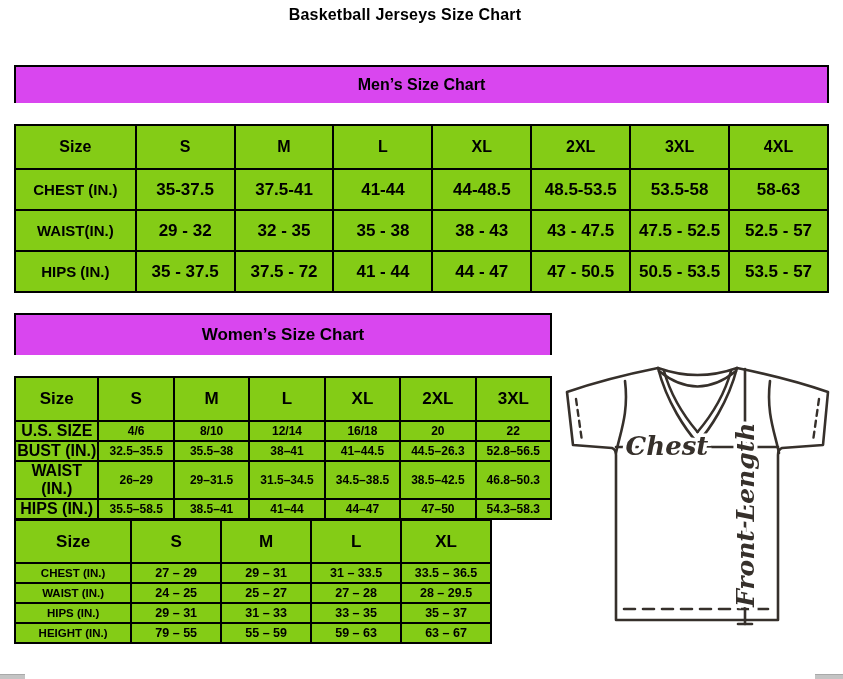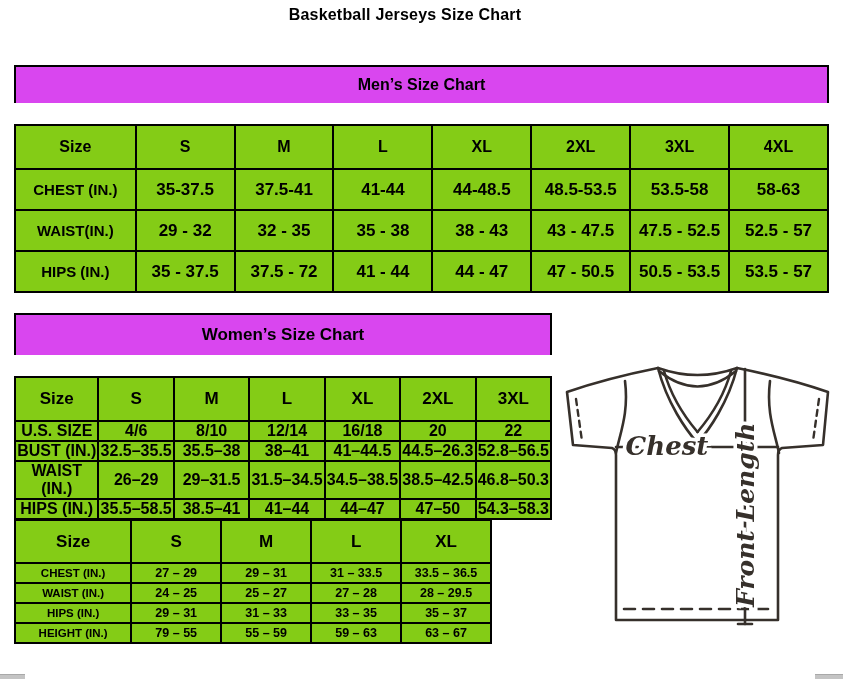--- a/index.html
+++ b/index.html
@@ -22,21 +22,21 @@
   .men{left:14px;top:65px;width:815px;}
   .men .band{height:36px;font-size:16px;}
   .men th{height:42px;font-size:16px;}
   .men td{height:39px;font-size:17px;}
   .men th:first-child,.men td:first-child{width:14.6%;}
   .men td:first-child{font-size:15px;}
   
   .women{left:14px;top:313px;width:538px;}
   .women .band{height:40px;font-size:17px;}
   .women th{height:42px;font-size:17px;}
-  .women td{height:18px;font-size:16px;}
+  .women td{height:18px;font-size:12px;}
   .women th:first-child,.women td:first-child{width:15.2%;}
   .women td:first-child{font-size:16px;}
   
   .youth{left:14px;top:498px;width:478px;}
   .youth th:first-child,.youth td:first-child{width:24%;}
   .youth .band{height:40px;font-size:17px;}
   .youth th{height:41px;font-size:17px;}
   .youth td{height:18px;font-size:12.5px;}
   .youth td:first-child{font-size:11.5px;}
   

